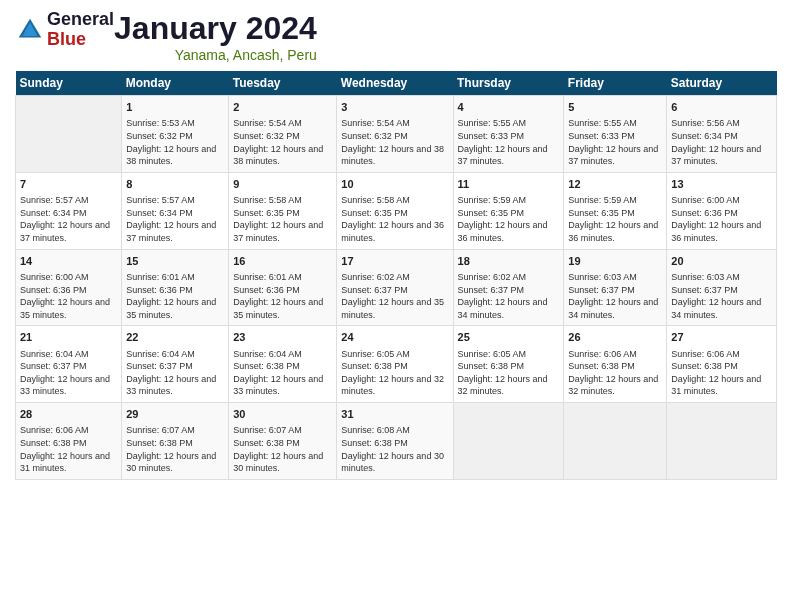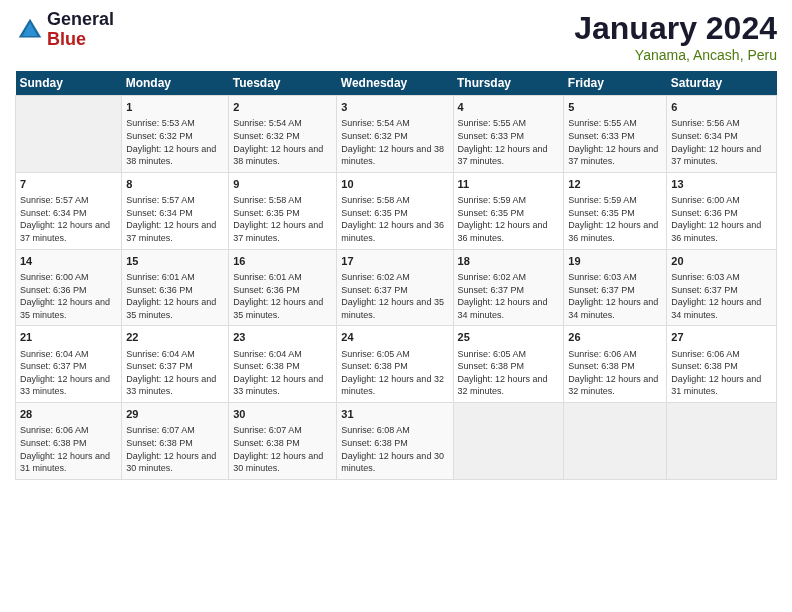--- a/index.html
+++ b/index.html
@@ -11,21 +11,20 @@
       overflow: hidden;
     }
     .page {
       width: 792px;
       height: 612px;
       padding: 10px 15px;
     }
     .header {
       display: flex;
       align-items: flex-start;
-      justify-content: space-between;
       margin-bottom: 8px;
     }
     .logo {
       display: flex;
       align-items: center;
     }
     .logo-text {
       font-size: 18px;
       font-weight: bold;
       color: #1a1a2e;
@@ -34,21 +33,20 @@
     .logo-text span {
       color: #1a6ba0;
     }
     .logo-icon {
       width: 30px;
       height: 30px;
       margin-right: 2px;
     }
     .title-block {
       text-align: right;
-      margin-left: 44px;
     }
     .main-title {
       font-size: 32px;
       font-weight: bold;
       color: #1a1a2e;
     }
     .subtitle {
       font-size: 14px;
       color: #4d7c0f;
     }

